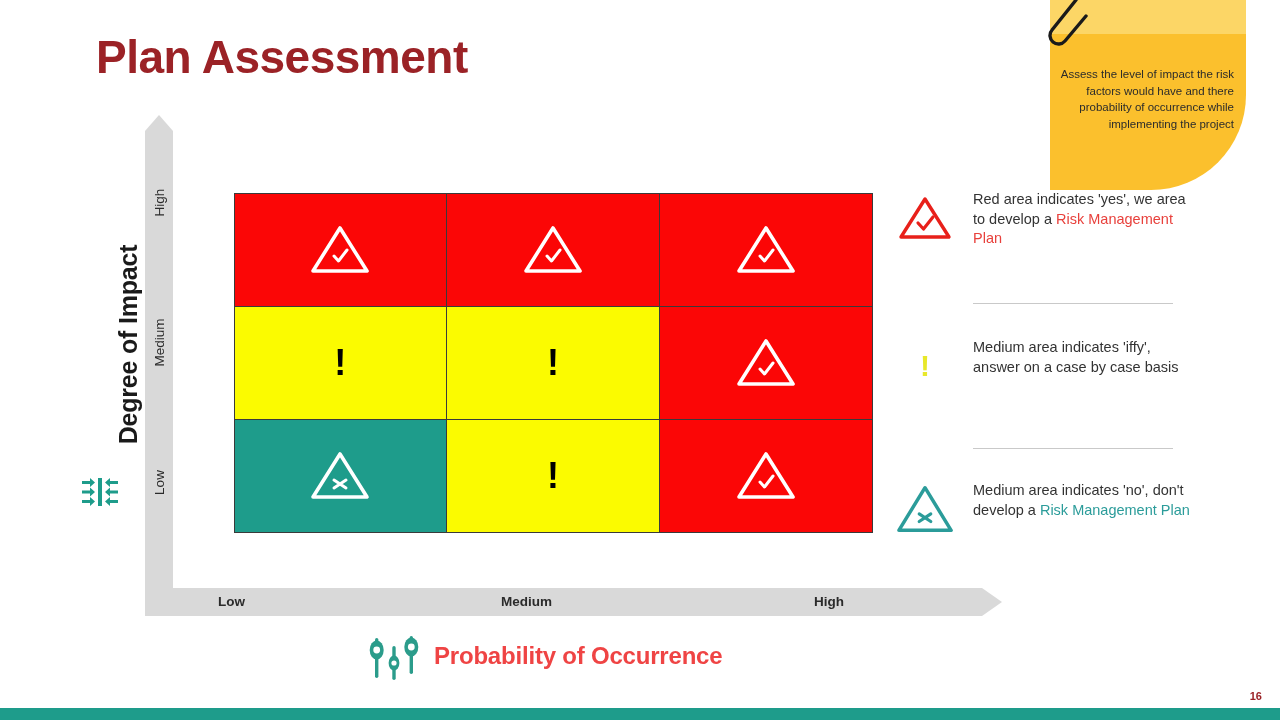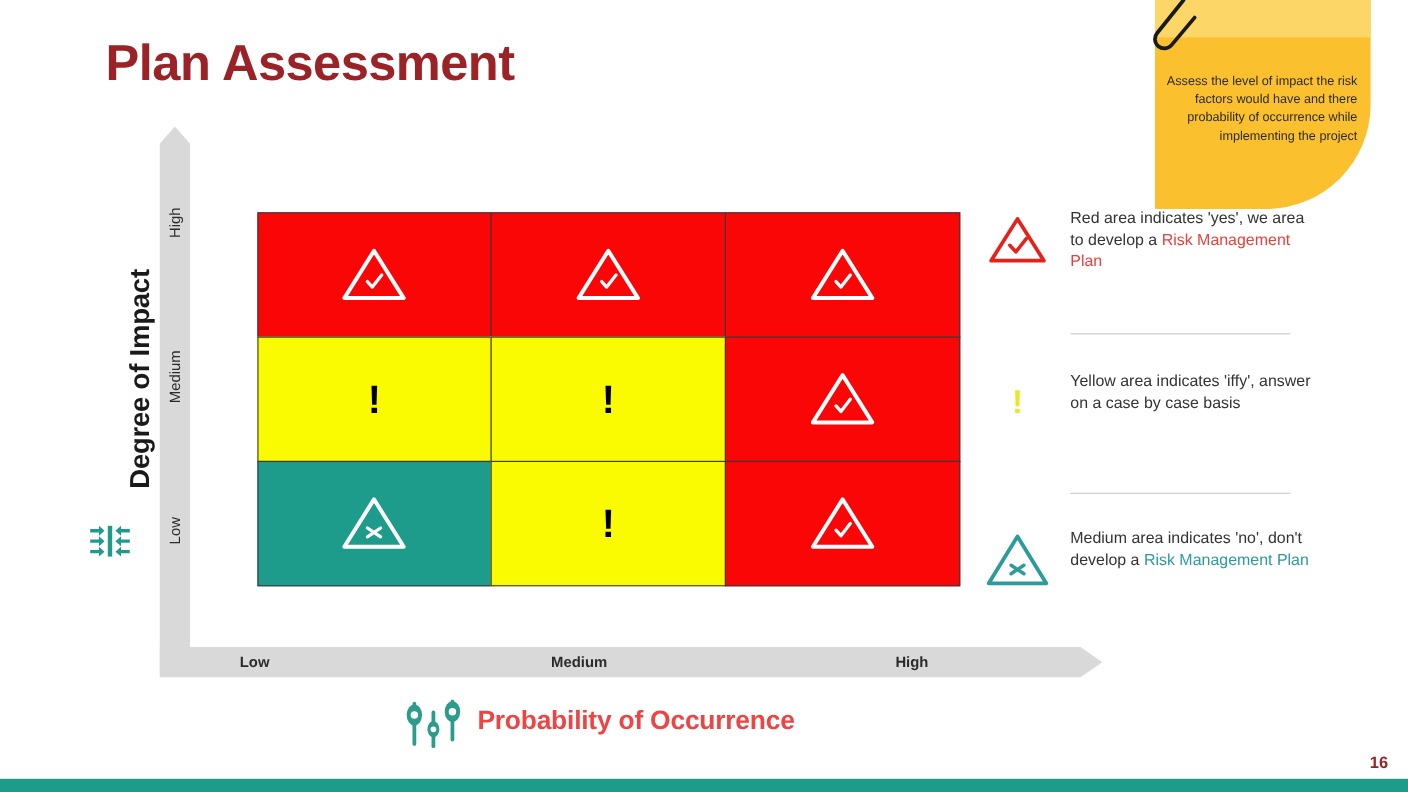--- a/index.html
+++ b/index.html
@@ -193,21 +193,21 @@
   
   #footer-bar {
     position:absolute;
     left:0; bottom:0;
     width:100%; height:12px;
     background:#1E9C8B;
   }
   #page-number {
     position:absolute;
     right:18px; bottom:18px;
-    font-size:15px;
+    font-size:11px;
     font-weight:bold;
     color:#9B2226;
   }
 </style>
 </head>
 <body>
 
 <div id="page-title">Plan Assessment</div>
 
 <div id="sticky-note">
@@ -322,21 +322,21 @@
   <div class="legend-text">
     <span>Red area indicates 'yes', we area to develop a </span><span class="accent-red">Risk Management Plan</span>
   </div>
 </div>
 
 <div class="legend-row" id="legend-row-1">
   <div class="legend-icon-wrap">
     <span class="legend-bang">!</span>
   </div>
   <div class="legend-text">
-    <span>Yellow area indicates 'iffy', answer on a case by case basis</span>
+    <span>Medium area indicates 'iffy', answer on a case by case basis</span>
   </div>
 </div>
 
 <div class="legend-row" id="legend-row-2">
   <div class="legend-icon-wrap">
     <svg width="62" height="54" viewBox="0 0 62 54">
       <path d="M31 5 L58 49 L4 49 Z" fill="none" stroke="#2B9C9A" stroke-width="3.6" stroke-linejoin="round"></path>
       <path d="M25 32 L37 40 M37 32 L25 40" fill="none" stroke="#2B9C9A" stroke-width="3.2" stroke-linecap="round"></path>
     </svg>
   </div>

